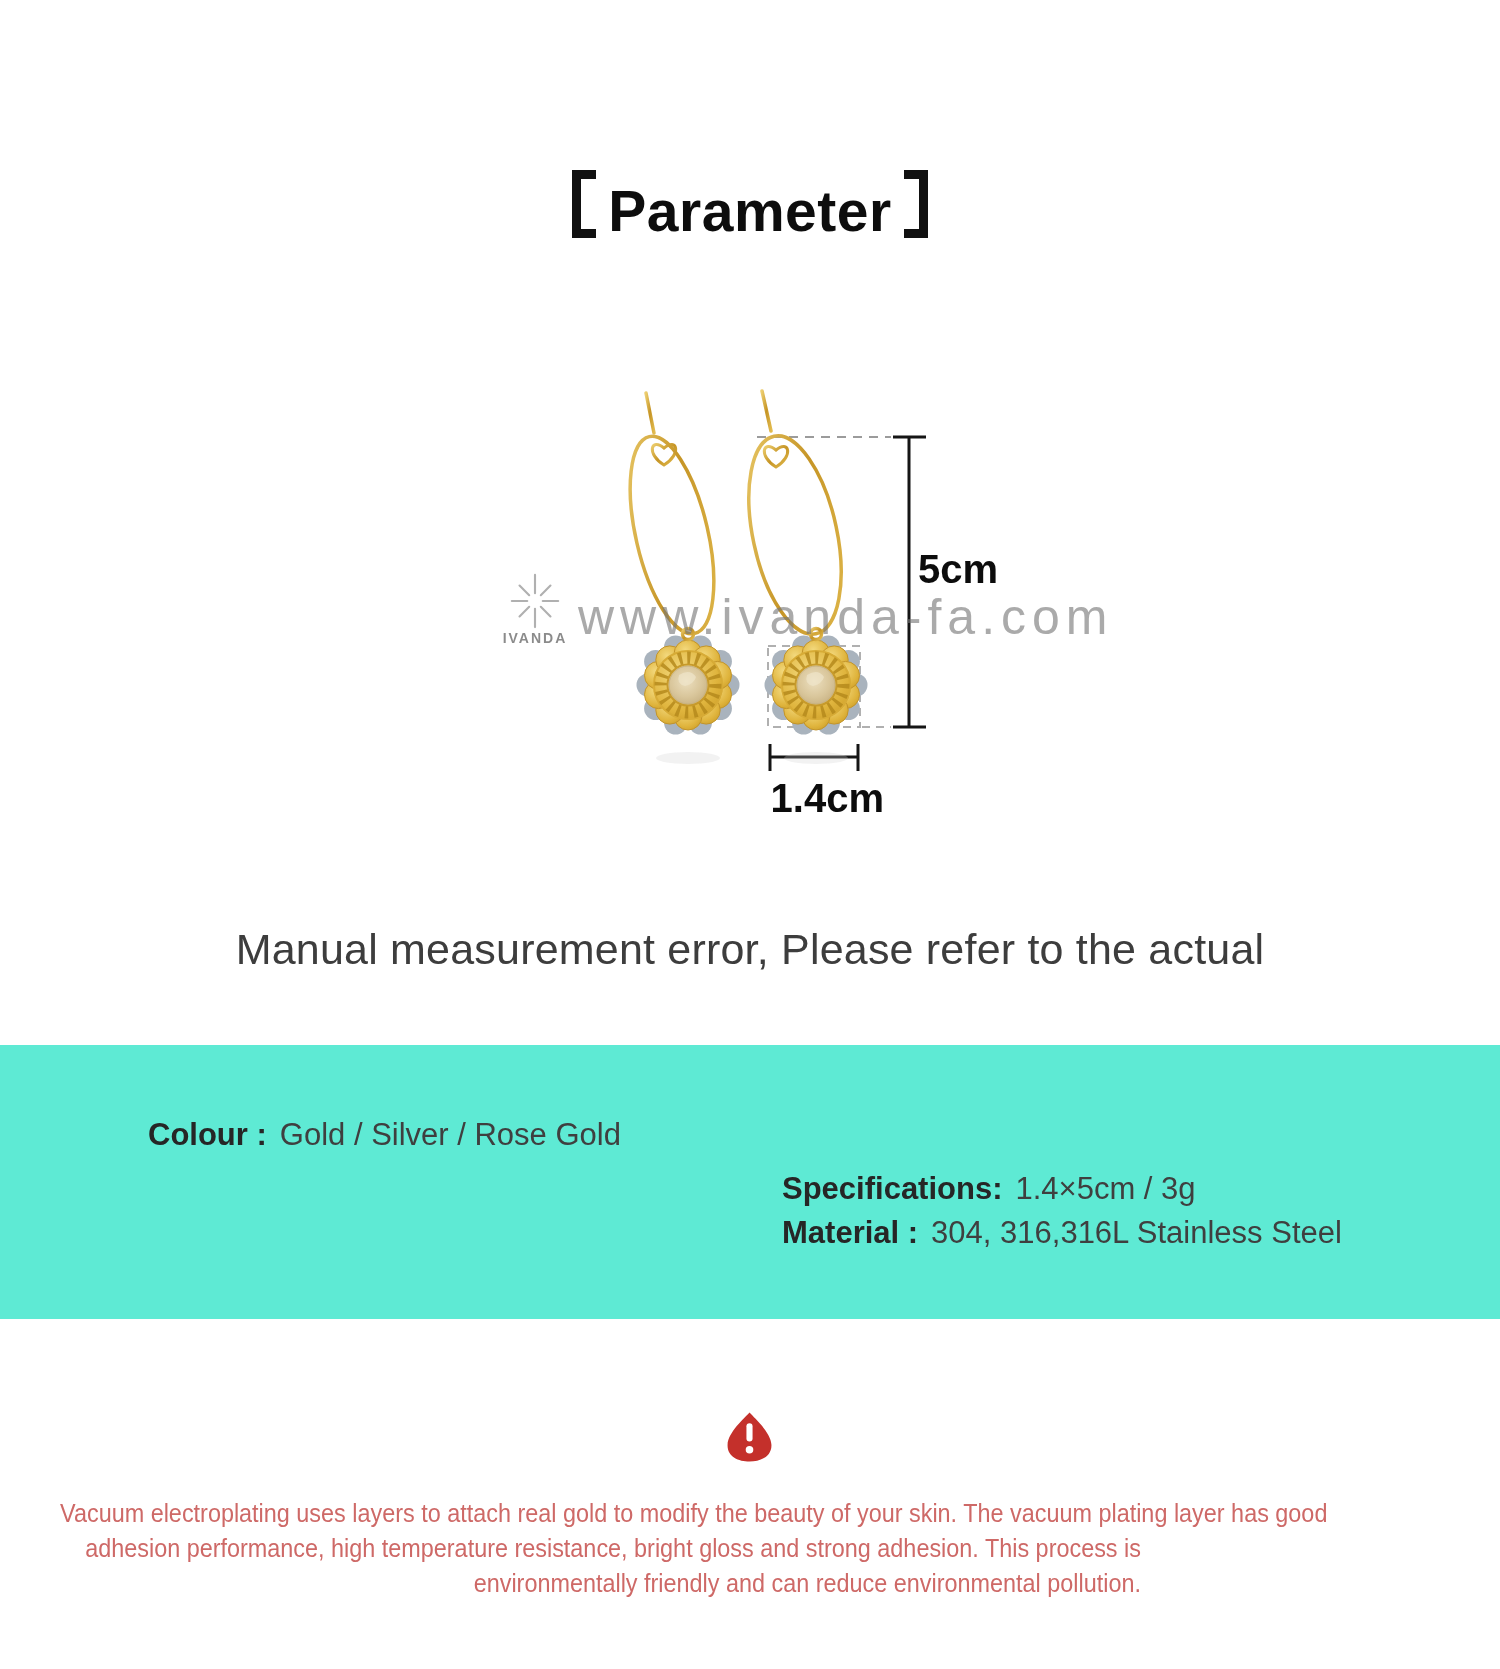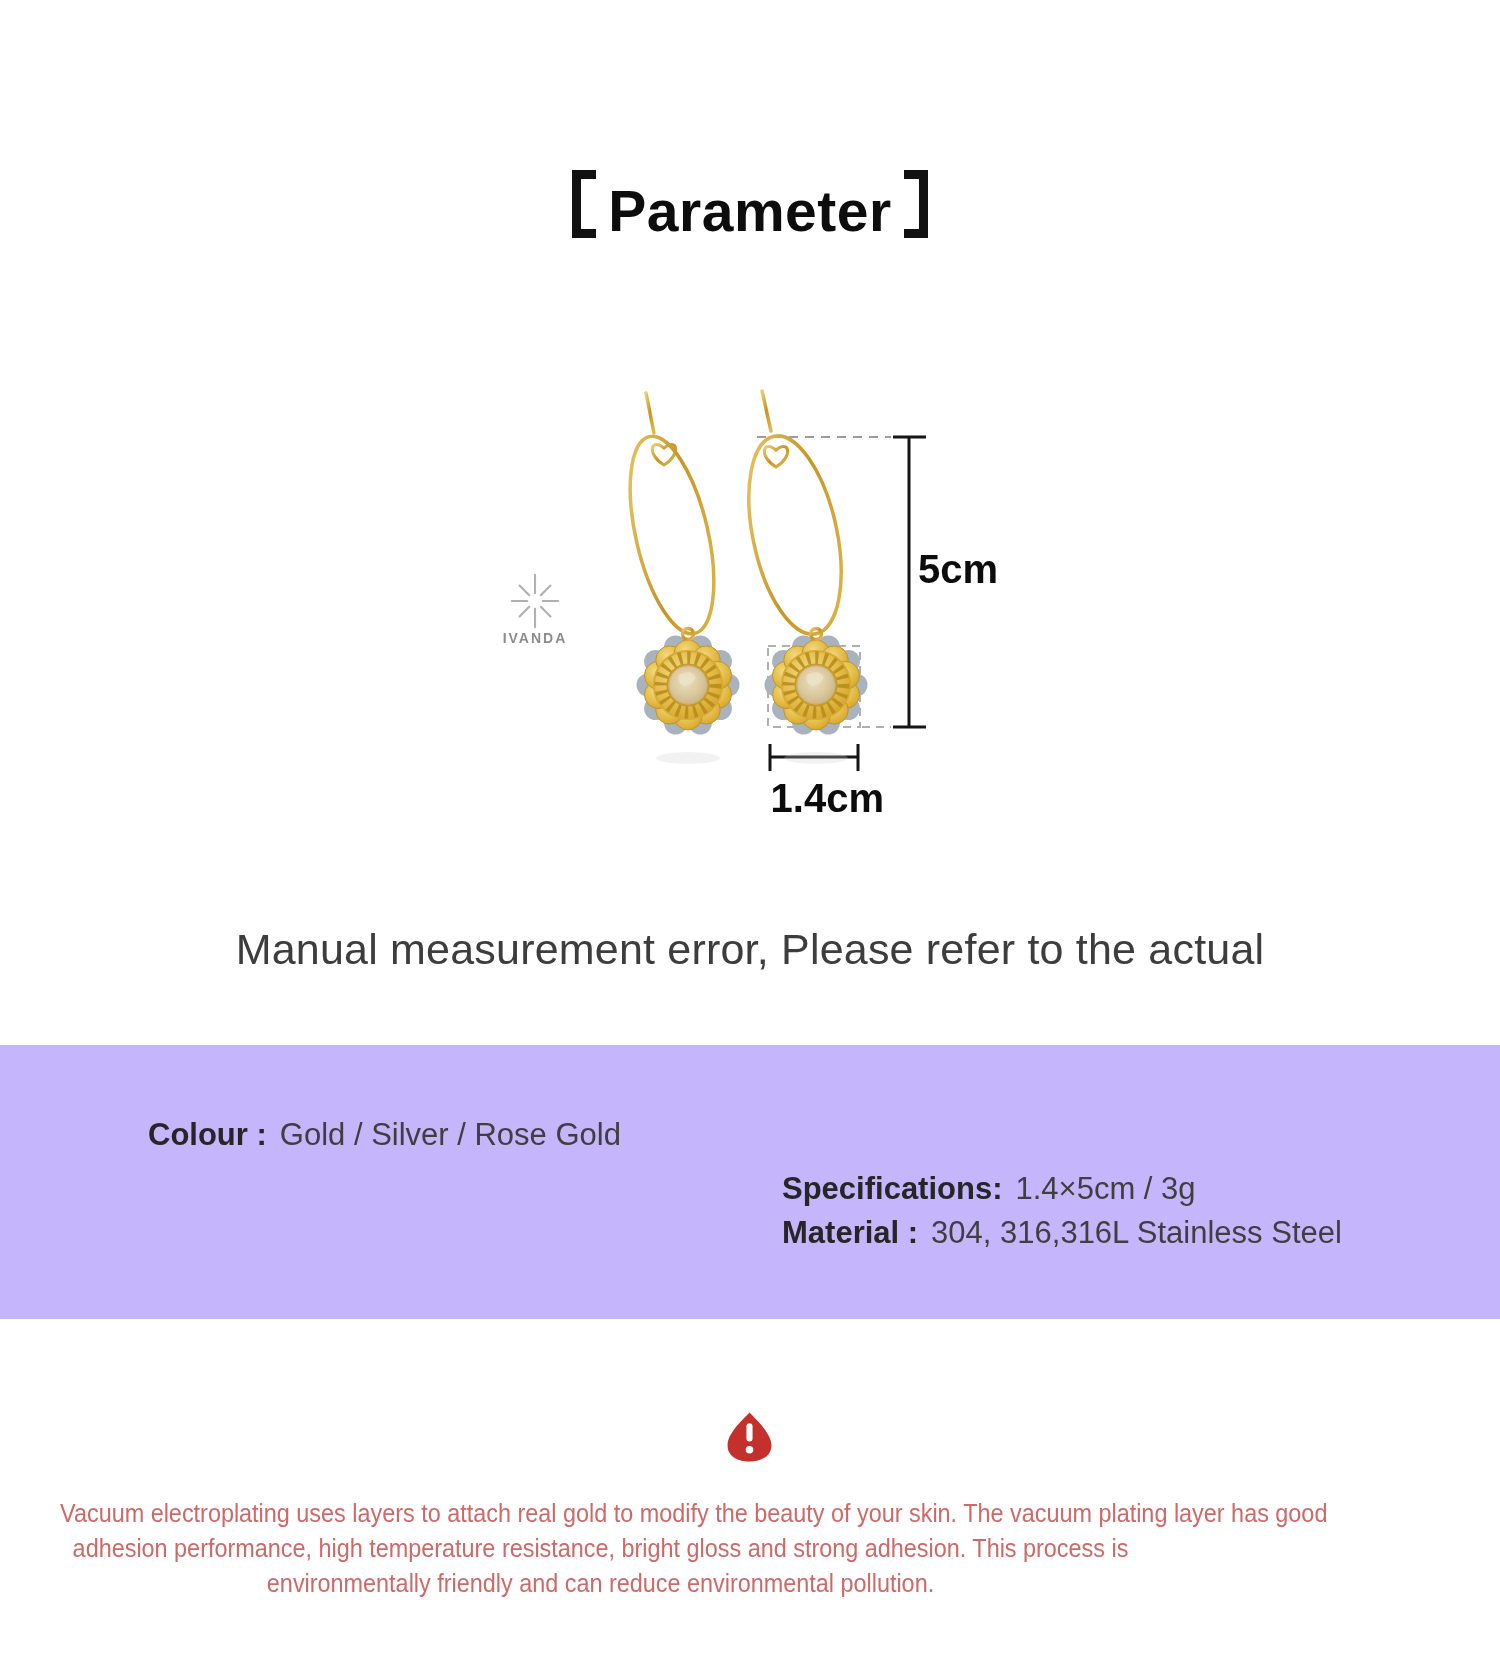--- a/index.html
+++ b/index.html
@@ -31,32 +31,32 @@
   .label-5cm{top:183px;left:918px;}
   .label-14cm{top:412px;left:748px;width:136px;text-align:right;}
 
   
   .note{
     position:absolute;top:925px;left:0;width:1500px;margin:0;text-align:center;
     font-size:43px;color:#3d3d3d;letter-spacing:0.2px;
   }
 
   
-  .spec-band{position:absolute;top:1045px;left:0;width:1500px;height:274px;background:#c4b5fd;}
+  .spec-band{position:absolute;top:1045px;left:0;width:1500px;height:274px;background:#5eead4;}
   .spec-item{position:absolute;font-size:31px;line-height:44px;white-space:nowrap;}
   .spec-label{font-weight:700;color:#262626;}
   .spec-value{color:#3f3f3f;margin-left:13px;}
   .spec-colour{left:148px;top:68px;}
   .spec-specifications{left:782px;top:76px;margin-top:46px;}
   .spec-craft{left:148px;top:166px;}
   .spec-material{left:782px;top:166px;}
 
   
   .warn-icon{position:absolute;top:1411px;left:725px;}
-  .warn-text{position:absolute;top:1496px;left:0;width:1201px;text-align:center;}
+  .warn-text{position:absolute;top:1496px;left:0;width:1201px;text-align:right;}
   .warn-line{
     margin:0;font-size:26px;line-height:35px;color:#ce6967;
     transform:scaleX(0.9);transform-origin:50% 50%;white-space:nowrap;
   }
 </style>
 </head>
 <body>
 
 <h1 class="title"><span class="bk bk-l"></span><span>Parameter</span><span class="bk bk-r"></span></h1>
 
@@ -158,20 +158,21 @@
           <line x1="6" y1="30" x2="22" y2="30"></line>
             <line x1="38" y1="30" x2="54" y2="30"></line>
           <line x1="14" y1="14" x2="24" y2="24"></line>
             <line x1="46" y1="14" x2="36" y2="24"></line>
           <line x1="14" y1="46" x2="24" y2="36"></line>
             <line x1="46" y1="46" x2="36" y2="36"></line>
         </g>
       </svg>
       <span class="wm-logo-text">IVANDA</span>
     </div>
+    <span class="wm-url">www.ivanda-fa.com</span>
   </div>
 
   <div class="measure-label label-5cm">5cm</div>
   <div class="measure-label label-14cm">1.4cm</div>
 </div>
 
 <p class="note">Manual measurement error, Please refer to the actual</p>
 
 <section class="spec-band">
   <div class="spec-item spec-colour">

